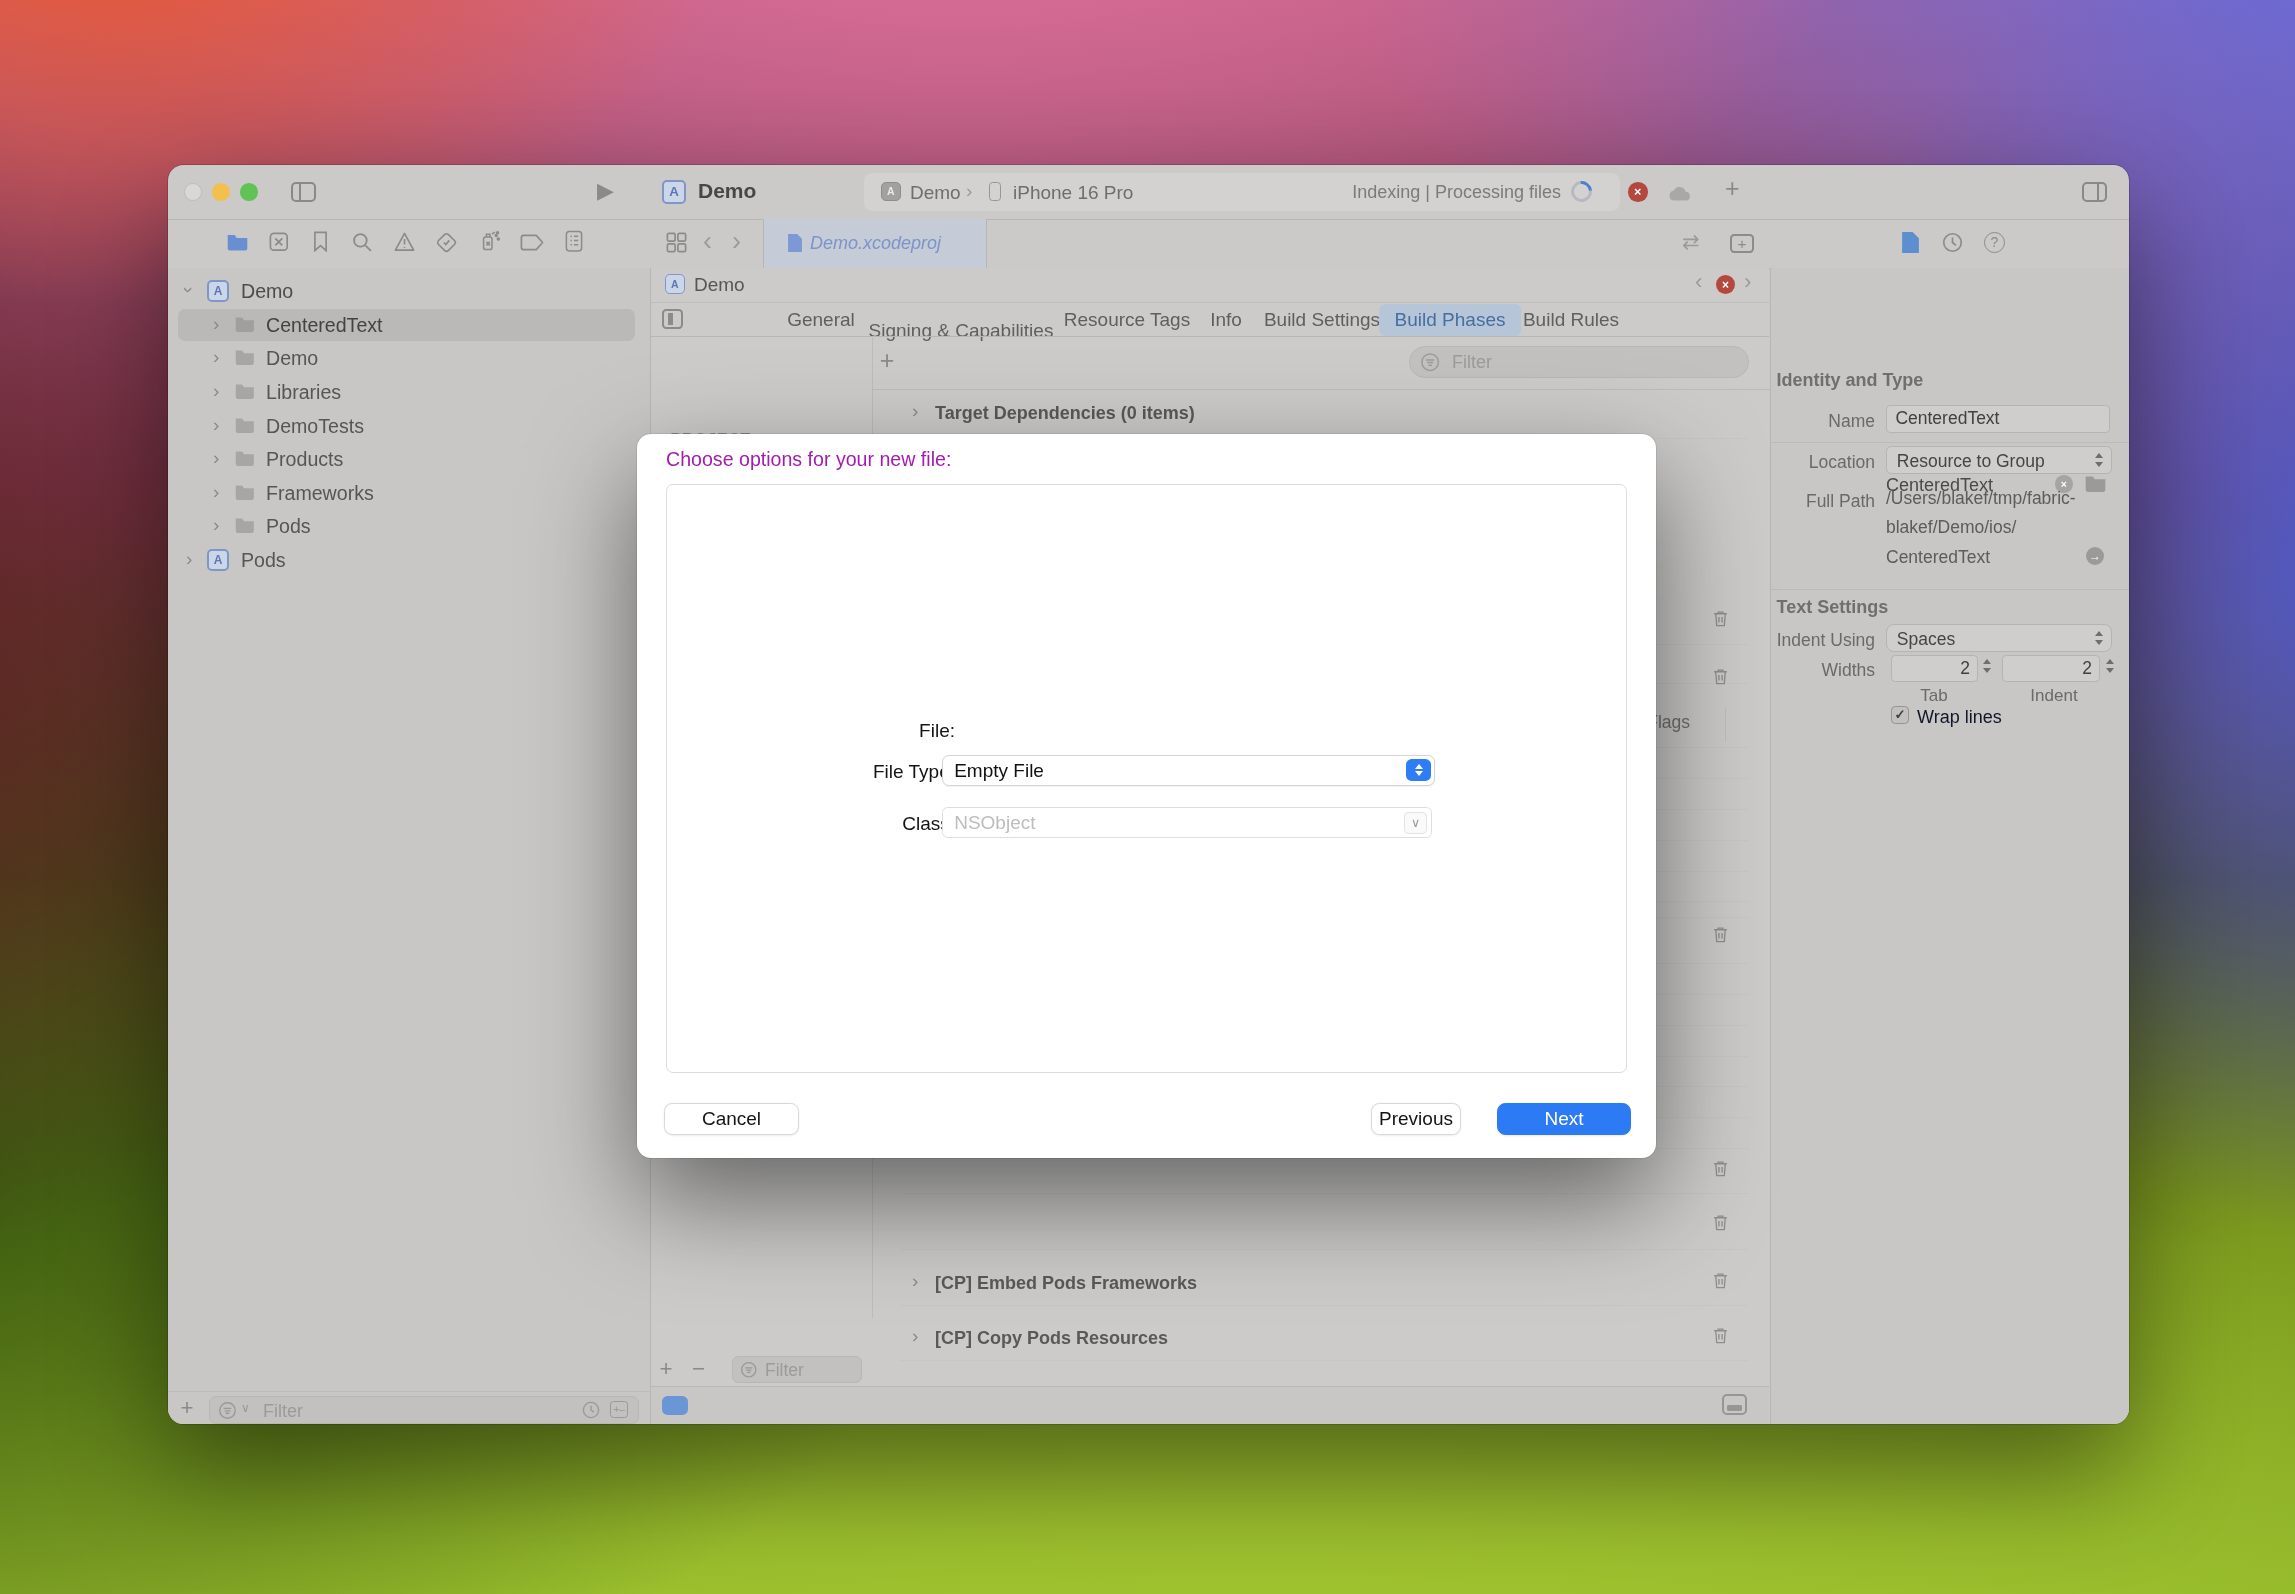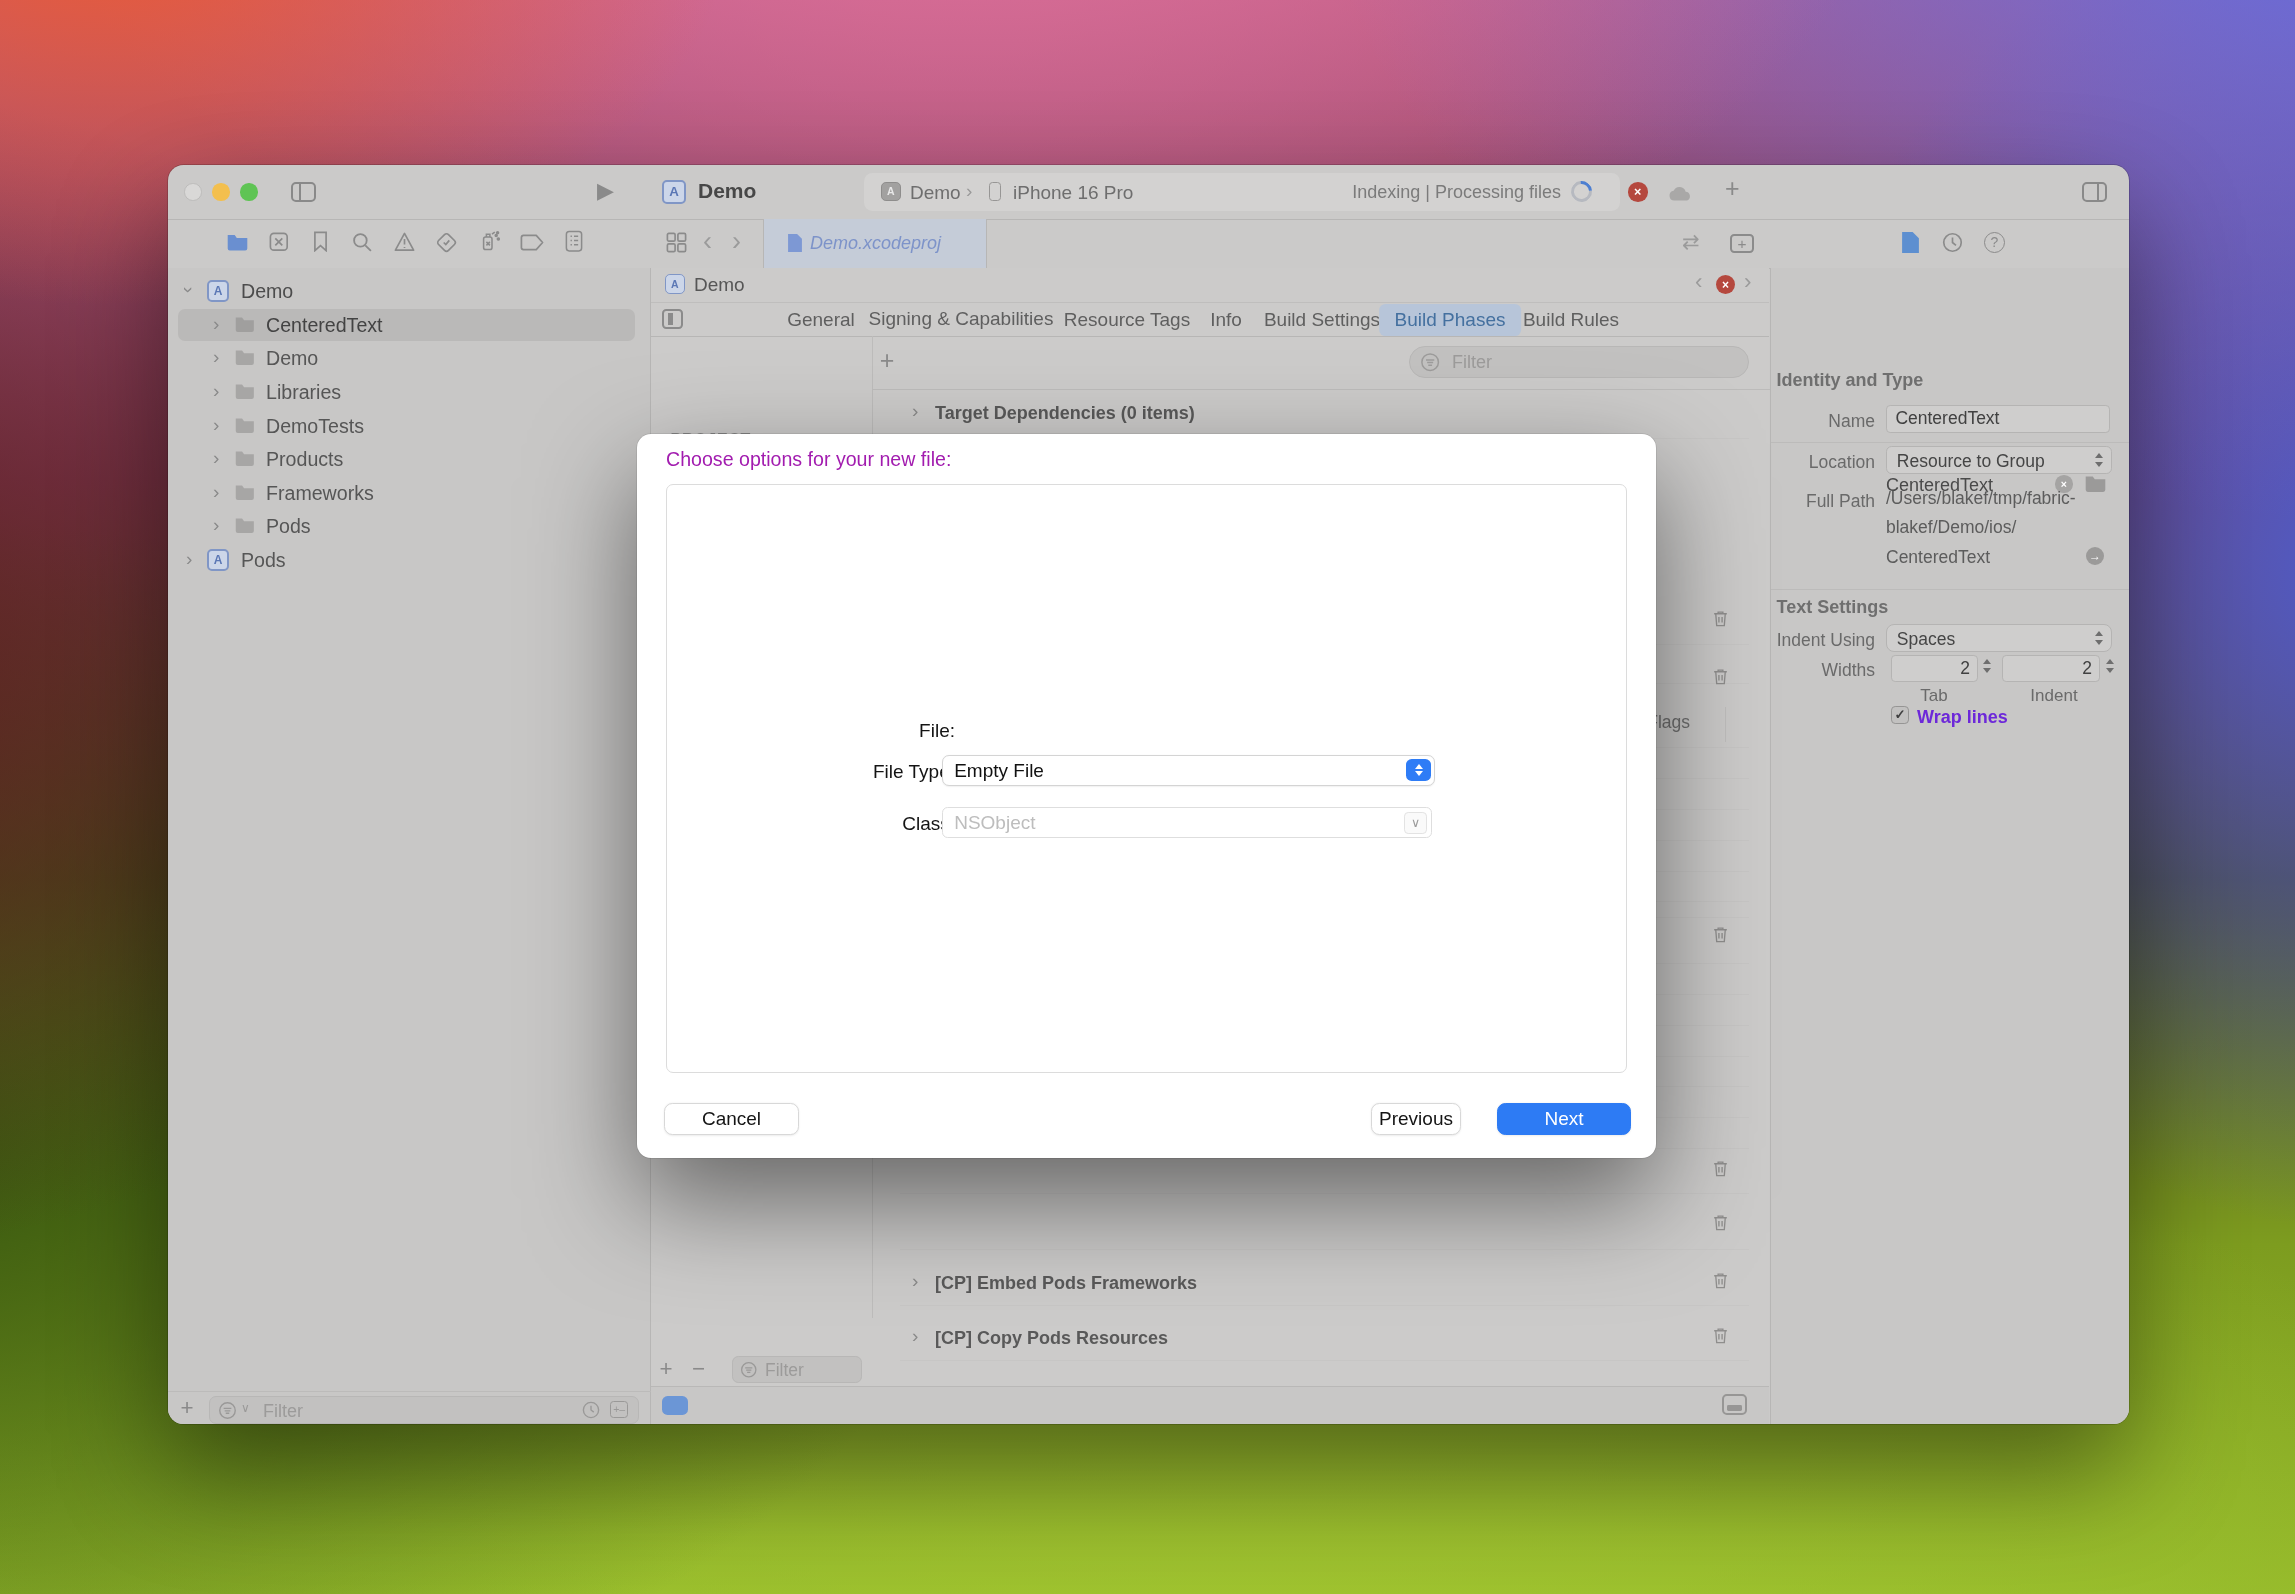--- a/index.html
+++ b/index.html
@@ -328,21 +328,21 @@
         <span class="badge" style="left:1065px;top:7px;width:19px;height:19px;font-size:12px;">×</span>
         <span class="abs" style="left:1093px;top:1.4px;font-size:22.4px;color:#9b9b9b;">›</span>
       </div>
       <i class="hline" style="top:34px;background:#bfbebd;"></i>
 
       <div class="abs" style="left:0;top:34px;width:1118px;height:34px;">
         <span class="abs" style="left:11.2px;top:7px;width:21px;height:19.6px;border:2.1px solid #8b8b8b;border-radius:4.2px;">
           <span style="position:absolute;left:3.5px;top:2.1px;bottom:2.1px;width:4.9px;background:#8b8b8b;display:block;"></span>
           </span>
         <span class="etab" style="left:170px;top:2.1px;">General</span>
-        <span class="etab" style="left:310px;top:1px;">Signing &amp; Capabilities</span>
+        <span class="etab" style="left:310px;top:13px;">Signing &amp; Capabilities</span>
         <span class="etab" style="left:476px;top:2.1px;">Resource Tags</span>
         <span class="etab" style="left:575px;top:2.1px;">Info</span>
         <span class="etab" style="left:671px;top:2.1px;">Build Settings</span>
         <span class="etab sel" style="left:799px;top:2.1px;">Build Phases</span>
         <span class="etab" style="left:920px;top:2.1px;">Build Rules</span>
       </div>
       <i class="hline" style="top:68px;"></i>
 
       <div class="abs" style="left:0;top:68px;width:221px;height:1050px;">
         <span class="abs" style="left:19.6px;top:95px;font-size:16px;font-weight:bold;color:#8c8c8c;letter-spacing:0.7px;">PROJECT</span>
@@ -515,21 +515,21 @@
         </span>
       <div class="ins-field" style="left:231px;top:387px;width:98px;height:27px;line-height:24px;text-align:right;padding-right:7px;">2</div>
       <span class="updn" style="left:334px;top:391px;">
           <i class="u"></i>
           <i class="d"></i>
         </span>
       <span class="abs" style="left:163px;top:418px;transform:translateX(-50%);font-size:17px;color:#6a6a6a;">Tab</span>
       <span class="abs" style="left:283px;top:418px;transform:translateX(-50%);font-size:17px;color:#6a6a6a;">Indent</span>
 
       <span class="abs" style="left:120px;top:438px;width:18px;height:18px;background:#c2c1c0;border:1.4px solid #969594;border-radius:4.2px;text-align:center;line-height:16px;font-size:13.3px;font-weight:bold;color:#3f3f3f;">✓</span>
-      <span class="abs" style="left:146px;top:439px;font-size:18px;color:#6d28d9;font-weight:bold;">Wrap lines</span>
+      <span class="abs" style="left:146px;top:439px;font-size:18px;color:#0f172a;">Wrap lines</span>
     </div>
   </div>
 
   <div class="dialog">
     <div class="abs" style="left:29px;top:14px;font-size:19.6px;color:#a21caf;text-align:center;">Choose options for your new file:</div>
 
     <div class="abs" style="left:29px;top:50px;width:961px;height:589px;border:1.4px solid #dcdcdc;border-radius:7px;background:#fff;">
       <span class="dlabel" style="top:235px;">File:</span>
 
       <span class="dlabel" style="top:276px;">File Type:</span>

